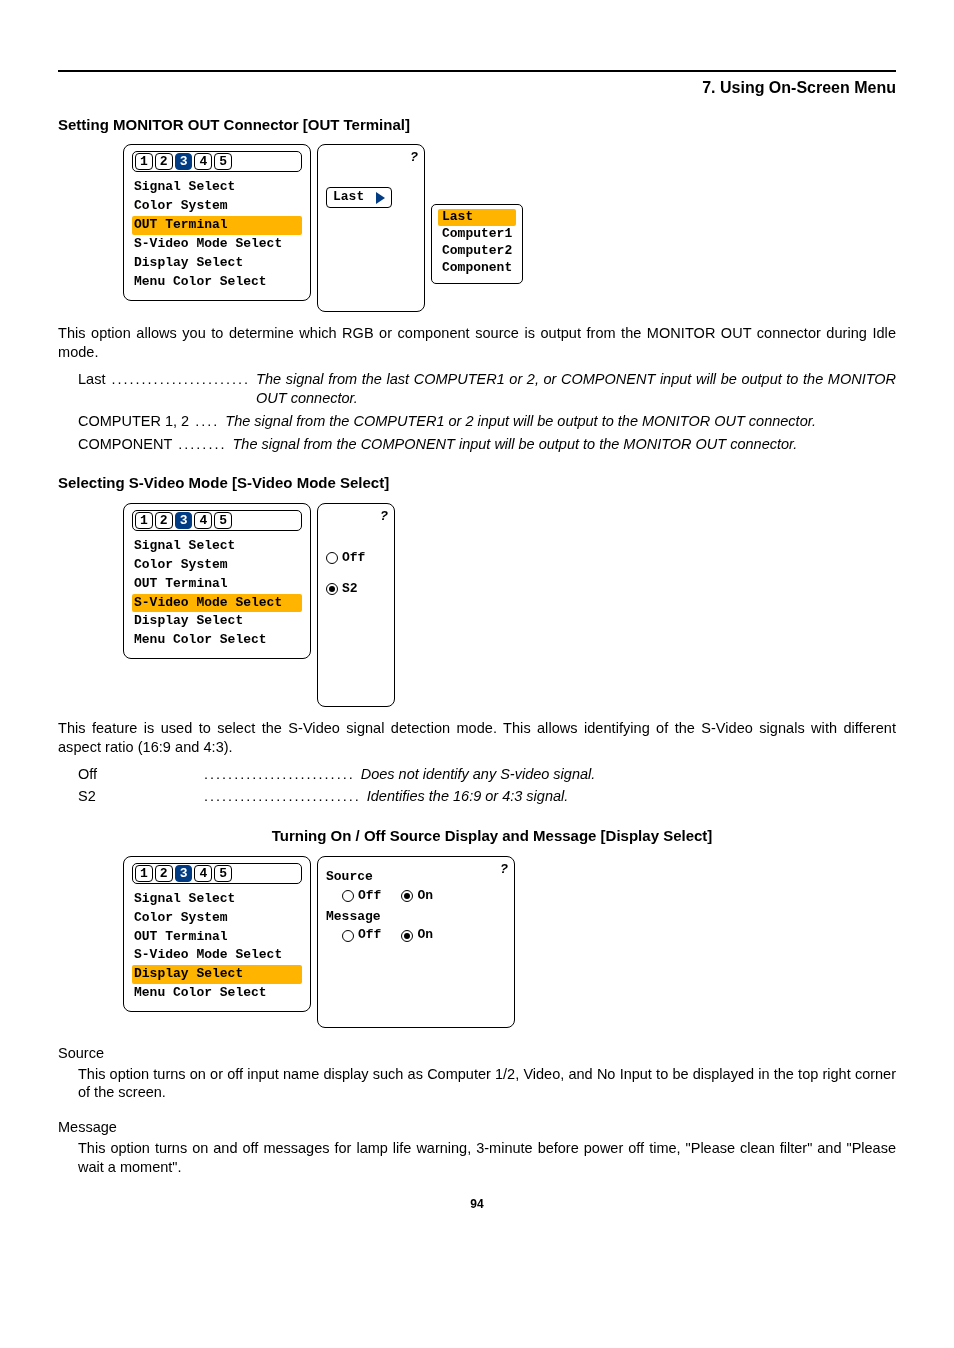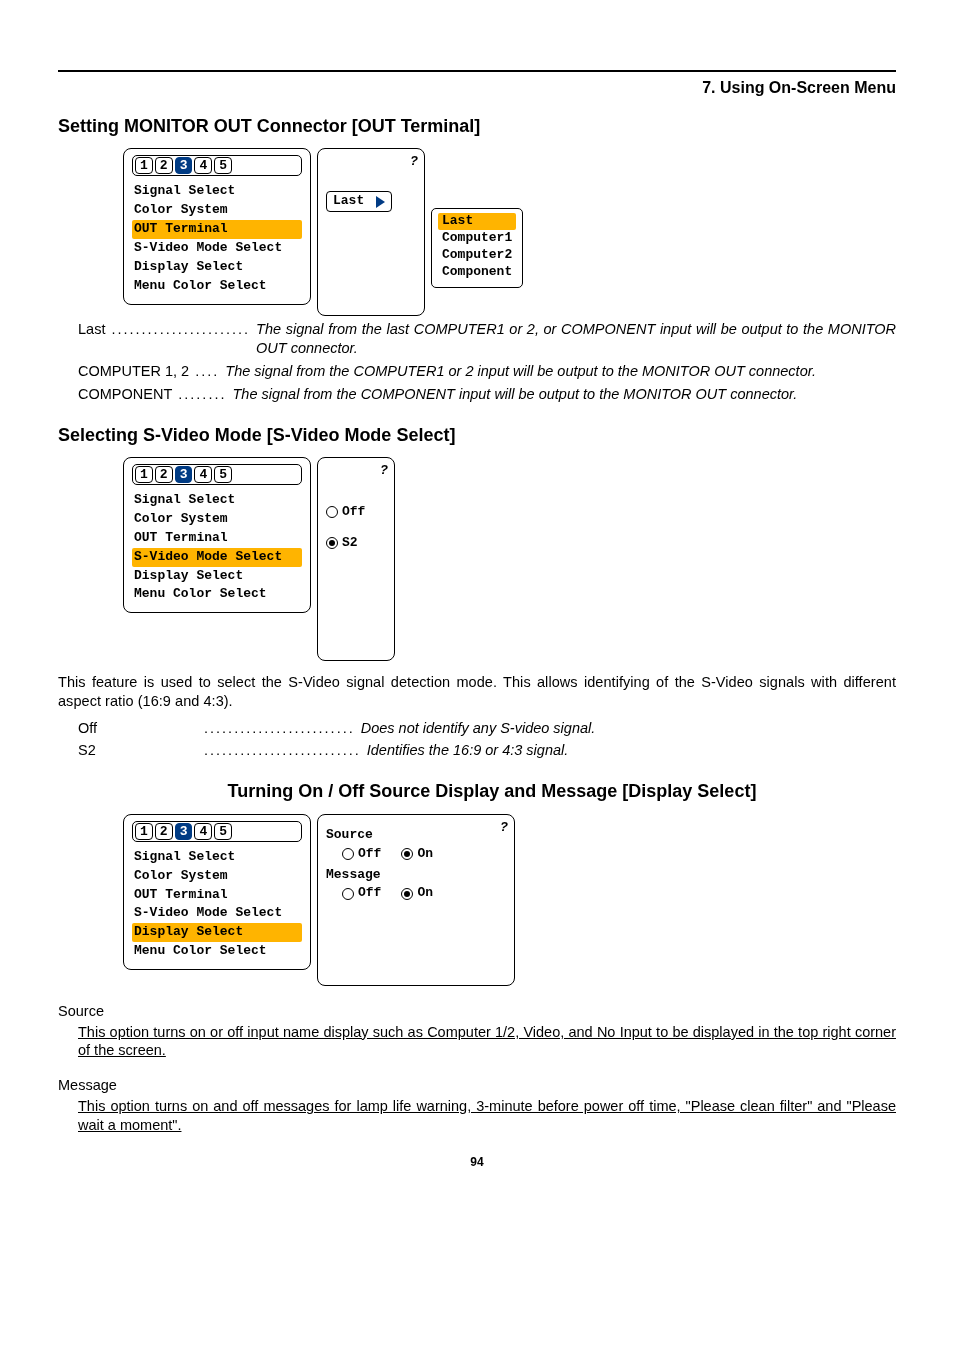--- a/index.html
+++ b/index.html
@@ -1,29 +1,29 @@
 <!DOCTYPE html>
 <html><head>
 <meta charset="utf-8">
 <style>
   html,body{margin:0;padding:0;background:#fff;}
   .page{width:938px;margin:0 auto;font-family:Arial,Helvetica,sans-serif;color:#000;font-size:14.5px;line-height:1.3;padding:20px 20px 0 20px;box-sizing:border-box;}
   .hdr-line{border-top:2px solid #000;height:0;margin:50px 30px 6px 30px;}
   .hdr-title{font-weight:900;text-align:right;margin:0 30px 16px 0;font-size:16px;font-family:Arial,Helvetica,sans-serif;}
-  .sect-title{font-weight:700;font-size:18px;margin:2px 0 10px 30px;}
+  .sect-title{font-weight:700;font-size:15px;margin:2px 0 10px 30px;}
   .intro{margin:12px 30px 8px 30px;text-align:justify;letter-spacing:.05px;}
   .deflist{margin:2px 30px 10px 50px;}
   .defrow{display:flex;align-items:flex-start;margin:4px 0;}
   .defrow .term{white-space:nowrap;padding-right:6px;}
   .defrow .dots{flex:0 0 auto;overflow:hidden;white-space:nowrap;letter-spacing:2px;padding-right:6px;color:#000;}
   .defrow .val{flex:1 1 auto;text-align:justify;font-style:italic;}
   .deflist2 .term{width:120px;}
   .deflist2 .dots{}
   .sub-title{font-weight:400;margin:16px 0 2px 30px;}
-  .sub-desc{margin:0 30px 0 50px;text-align:justify;text-decoration:underline;}
+  .sub-desc{margin:0 30px 0 50px;text-align:justify;}
   .pgnum{font-weight:700;text-align:center;font-size:12px;margin-top:20px;}
 
   
   .osd-wrap{display:flex;align-items:flex-start;margin-left:95px;}
   .panel{background:#fff;border:1px solid #000;border-radius:8px;box-shadow:inset 0 0 0 1px #fff;font-family:"Courier New",monospace;font-size:13px;font-weight:700;color:#000;position:relative;}
   .panel-left{padding:6px 8px 8px 8px;margin-right:6px;width:170px;}
   .tabs{display:flex;gap:0;margin-bottom:6px;padding:1px 2px;border:1px solid #000;border-radius:5px;}
   .tab{border:1px solid #000;border-radius:4px;padding:0 4px;margin-right:2px;font-weight:700;font-family:"Courier New",monospace;background:#fff;line-height:15px;}
   .tab.sel{background:#003b84;color:#fff;border-color:#003b84;}
   .plist{margin:4px 0 0 0;}
@@ -83,20 +83,21 @@
       </span>
     </div>
     <div class="pop" style="margin-top:60px;">
       <div class="opt sel">Last</div>
       <div class="opt">Computer1</div>
       <div class="opt">Computer2</div>
       <div class="opt">Component</div>
     </div>
   </div>
 
+  <div class="intro">This option allows you to determine which RGB or component source is output from the MONITOR OUT connector during Idle mode.</div>
   <div class="deflist">
     <div class="defrow">
       <span class="term">Last</span>
       <span class="dots">.......................</span>
       <span class="val">The signal from the last COMPUTER1 or 2, or COMPONENT input will be output to the MONITOR OUT connector.</span>
     </div>
     <div class="defrow">
       <span class="term">COMPUTER 1, 2</span>
       <span class="dots">....</span>
       <span class="val">The signal from the COMPUTER1 or 2 input will be output to the MONITOR OUT connector.</span>

